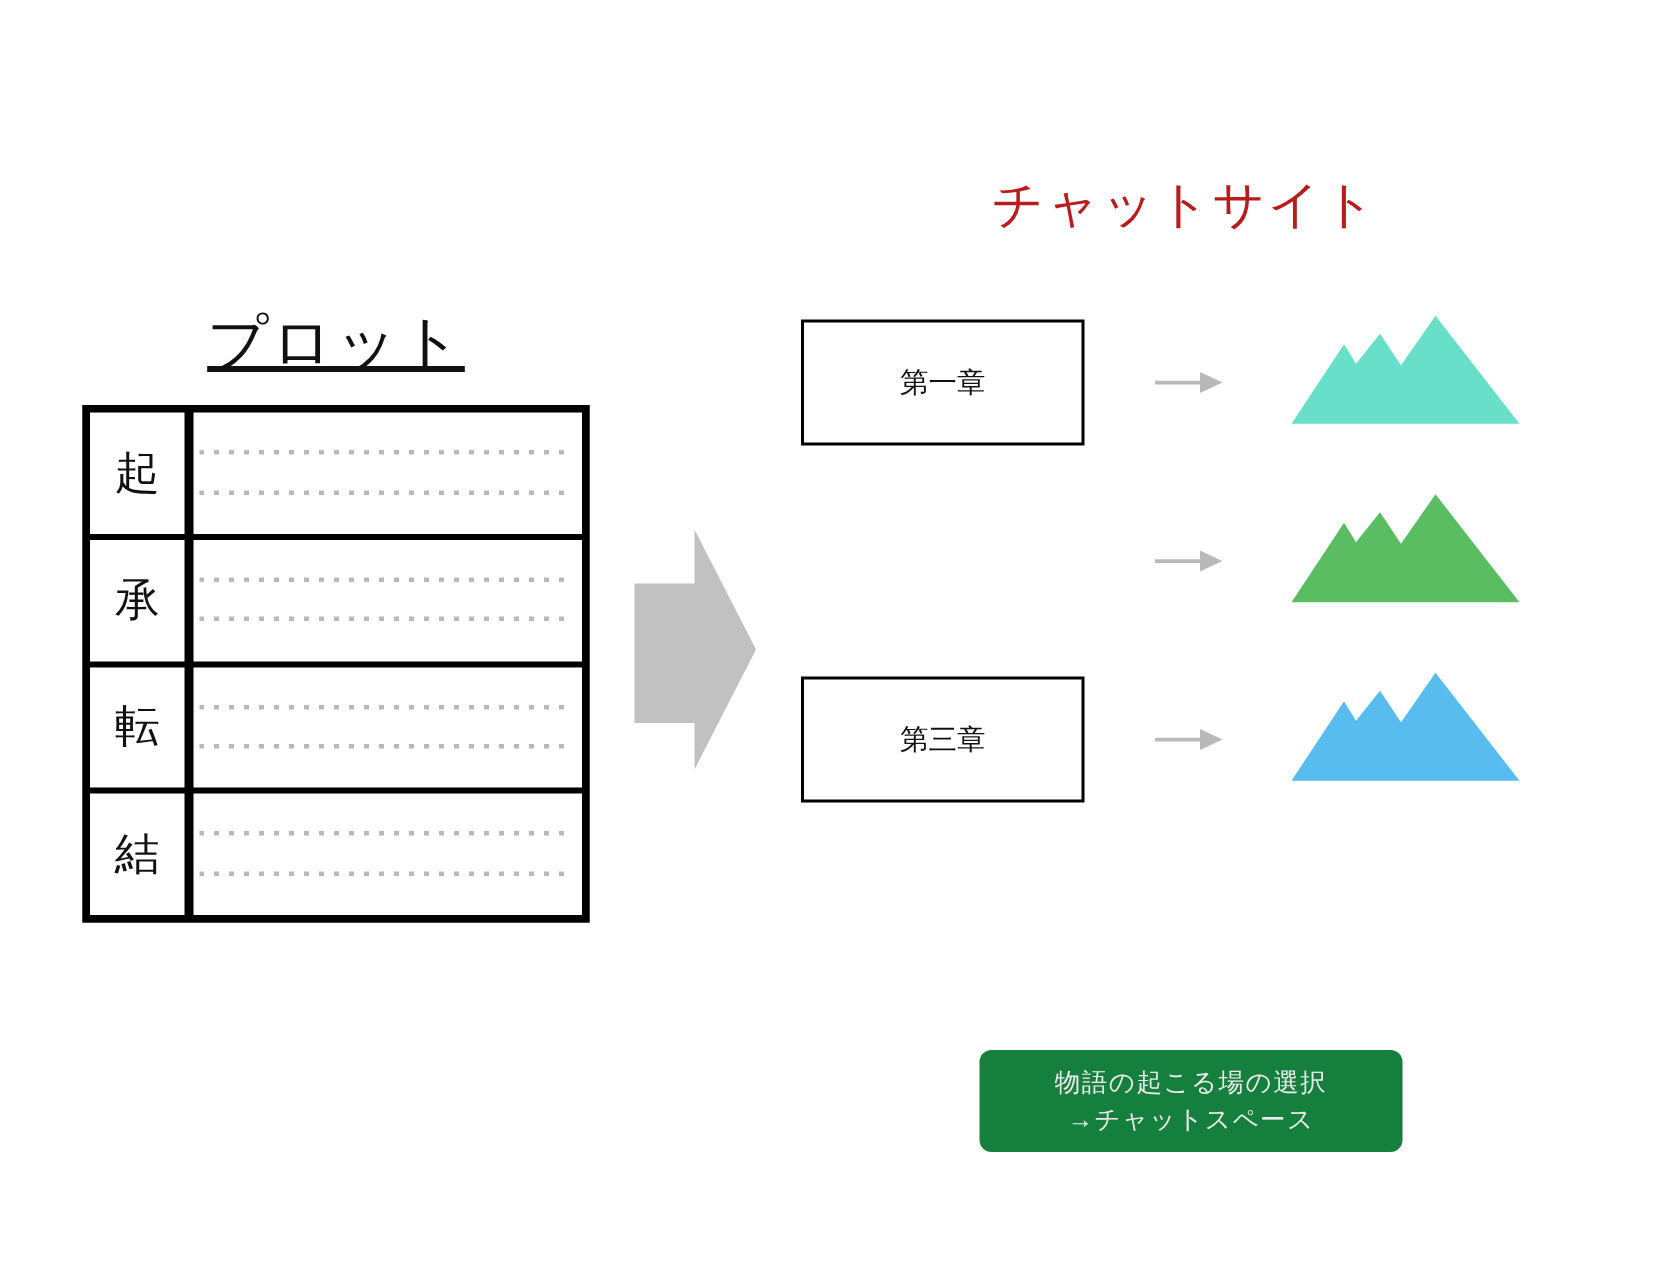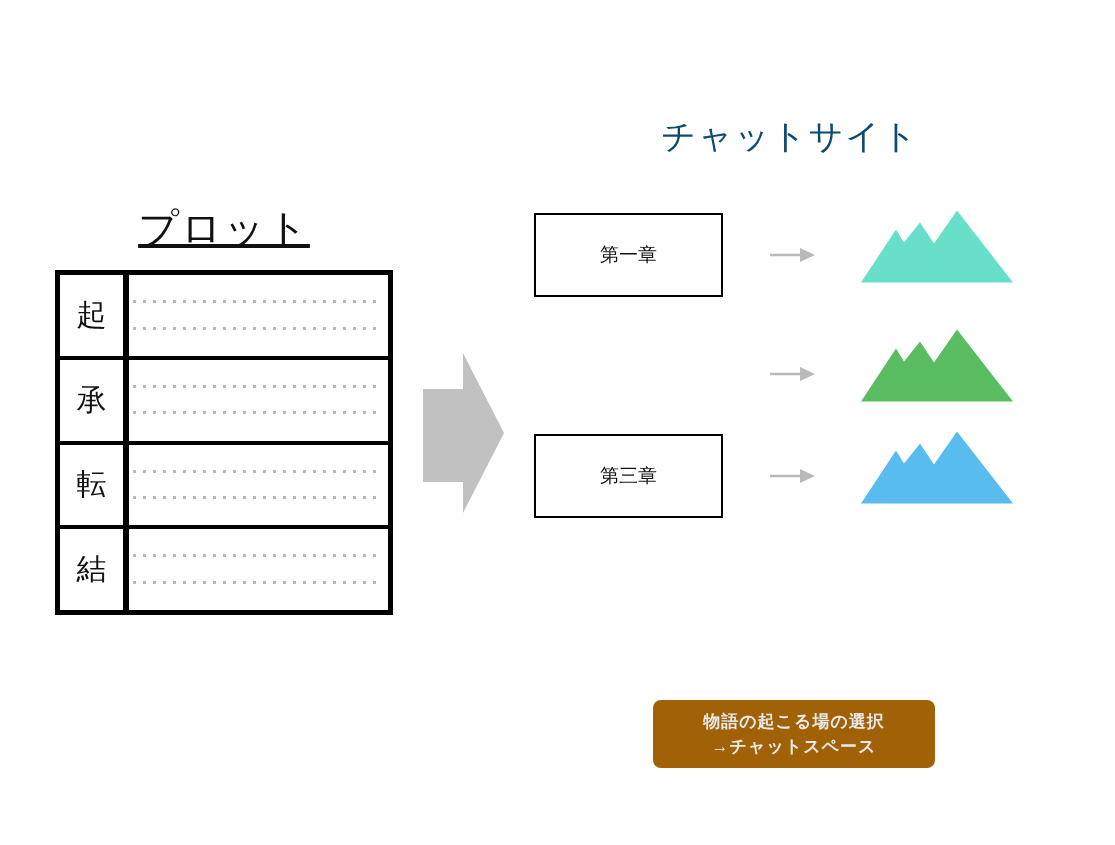--- a/index.html
+++ b/index.html
@@ -61,30 +61,30 @@
     width: 85px; height: 164px;
   }
 
   
   .chat-title {
     position: absolute;
     left: 620px; top: 114px; width: 340px;
     text-align: center;
     font-size: 34px;
     letter-spacing: 2px;
-    color: #0c4a6e;
+    color: #b91c1c;
   }
   .chapter-row {
     position: absolute;
     left: 534px;
     width: 480px; height: 84px;
   }
   .chapter-row.r1 { top: 213px; }
   .chapter-row.r2 { top: 332px; }
-  .chapter-row.r3 { top: 434px; }
+  .chapter-row.r3 { top: 451px; }
   .chapter-row.r4 { top: 570px; }
   .chapter-box {
     position: absolute;
     left: 0; top: 0;
     width: 189px; height: 84px;
     box-sizing: border-box;
     border: 2px solid #000;
     background: #fff;
     display: flex; align-items: center; justify-content: center;
     font-size: 19px;
@@ -180,18 +180,18 @@
     <svg class="small-arrow" viewBox="0 0 46 18">
       <line x1="1" y1="9" x2="33" y2="9" stroke-width="2.5" stroke="#B9B9B9"></line>
       <polygon points="31,2 46,9 31,16" fill="#B9B9B9"></polygon>
     </svg>
     <svg class="mountain" viewBox="0 0 152 72">
       <polygon points="0,72 35,19 43,32 59,12 73,33 96,0 152,72" fill="#58BCEE"></polygon>
     </svg>
   </div>
 
 
-  <div class="callout" style="background: #a16207; color: rgb(233, 233, 233); font-weight: bold;">
+  <div class="callout" style="background: #15803d; color: rgb(233, 233, 233);">
     <div>物語の起こる場の選択</div>
     <div>→チャットスペース</div>
   </div>
 
 </div>
 
 </body></html>

